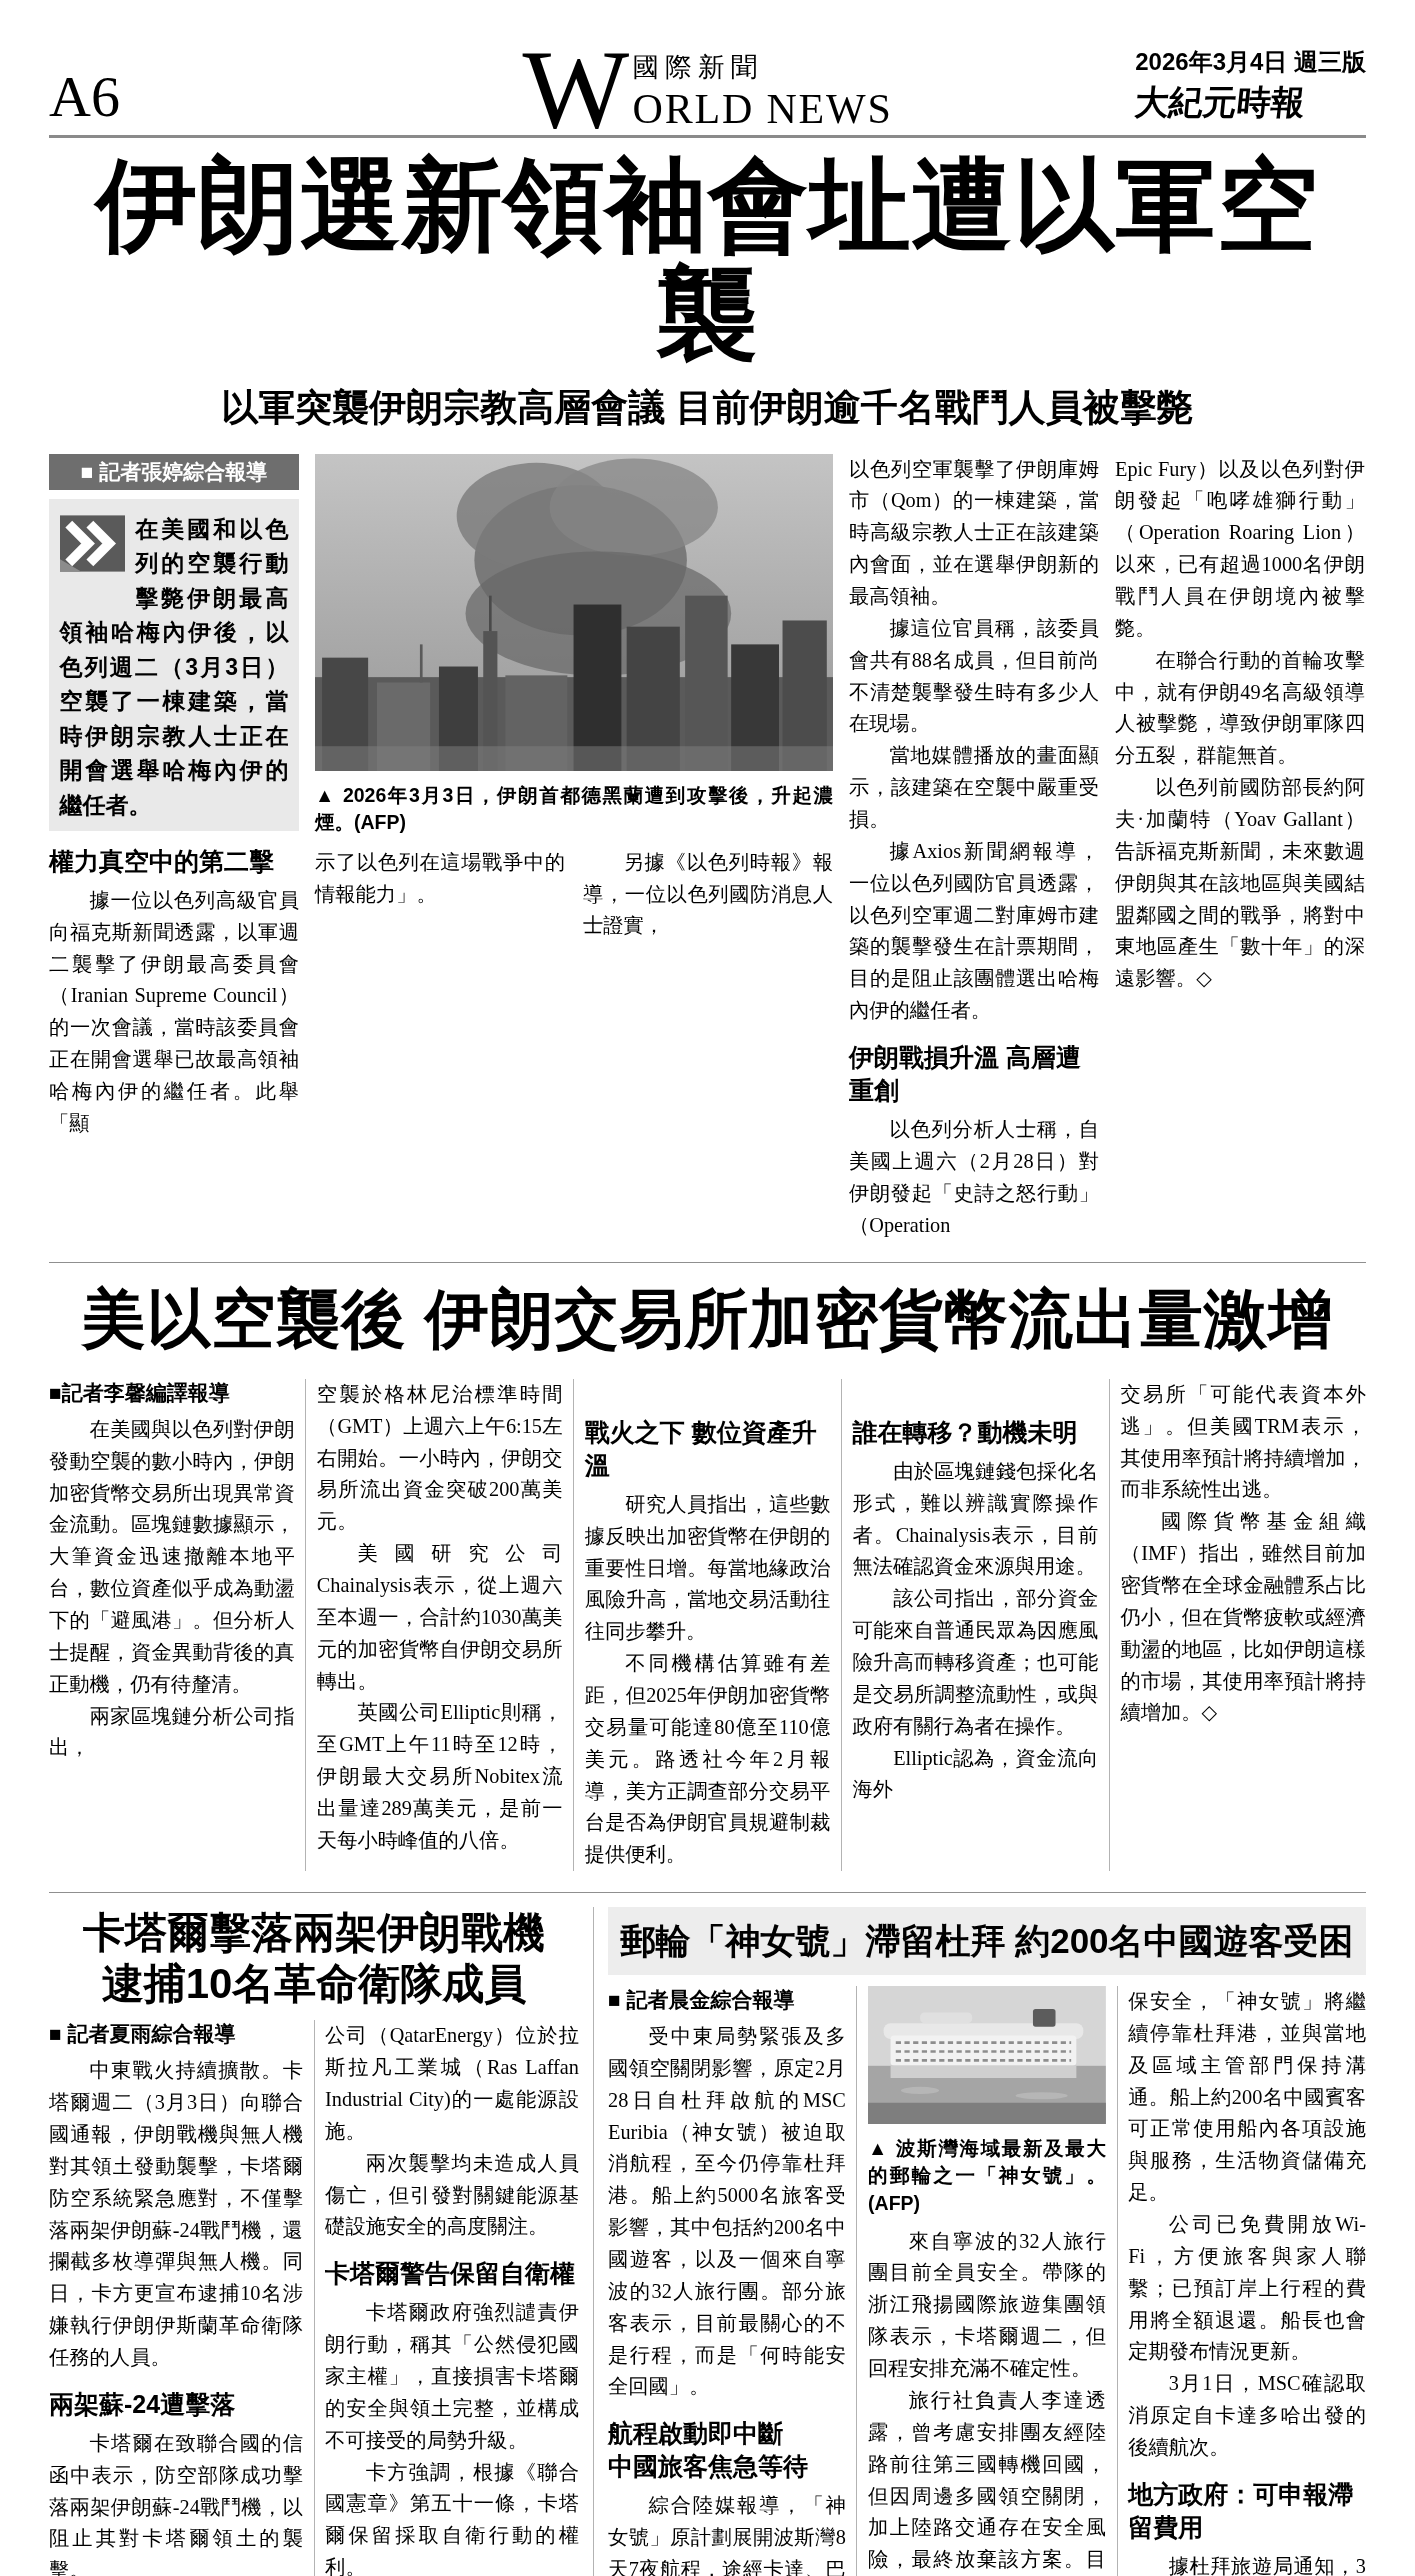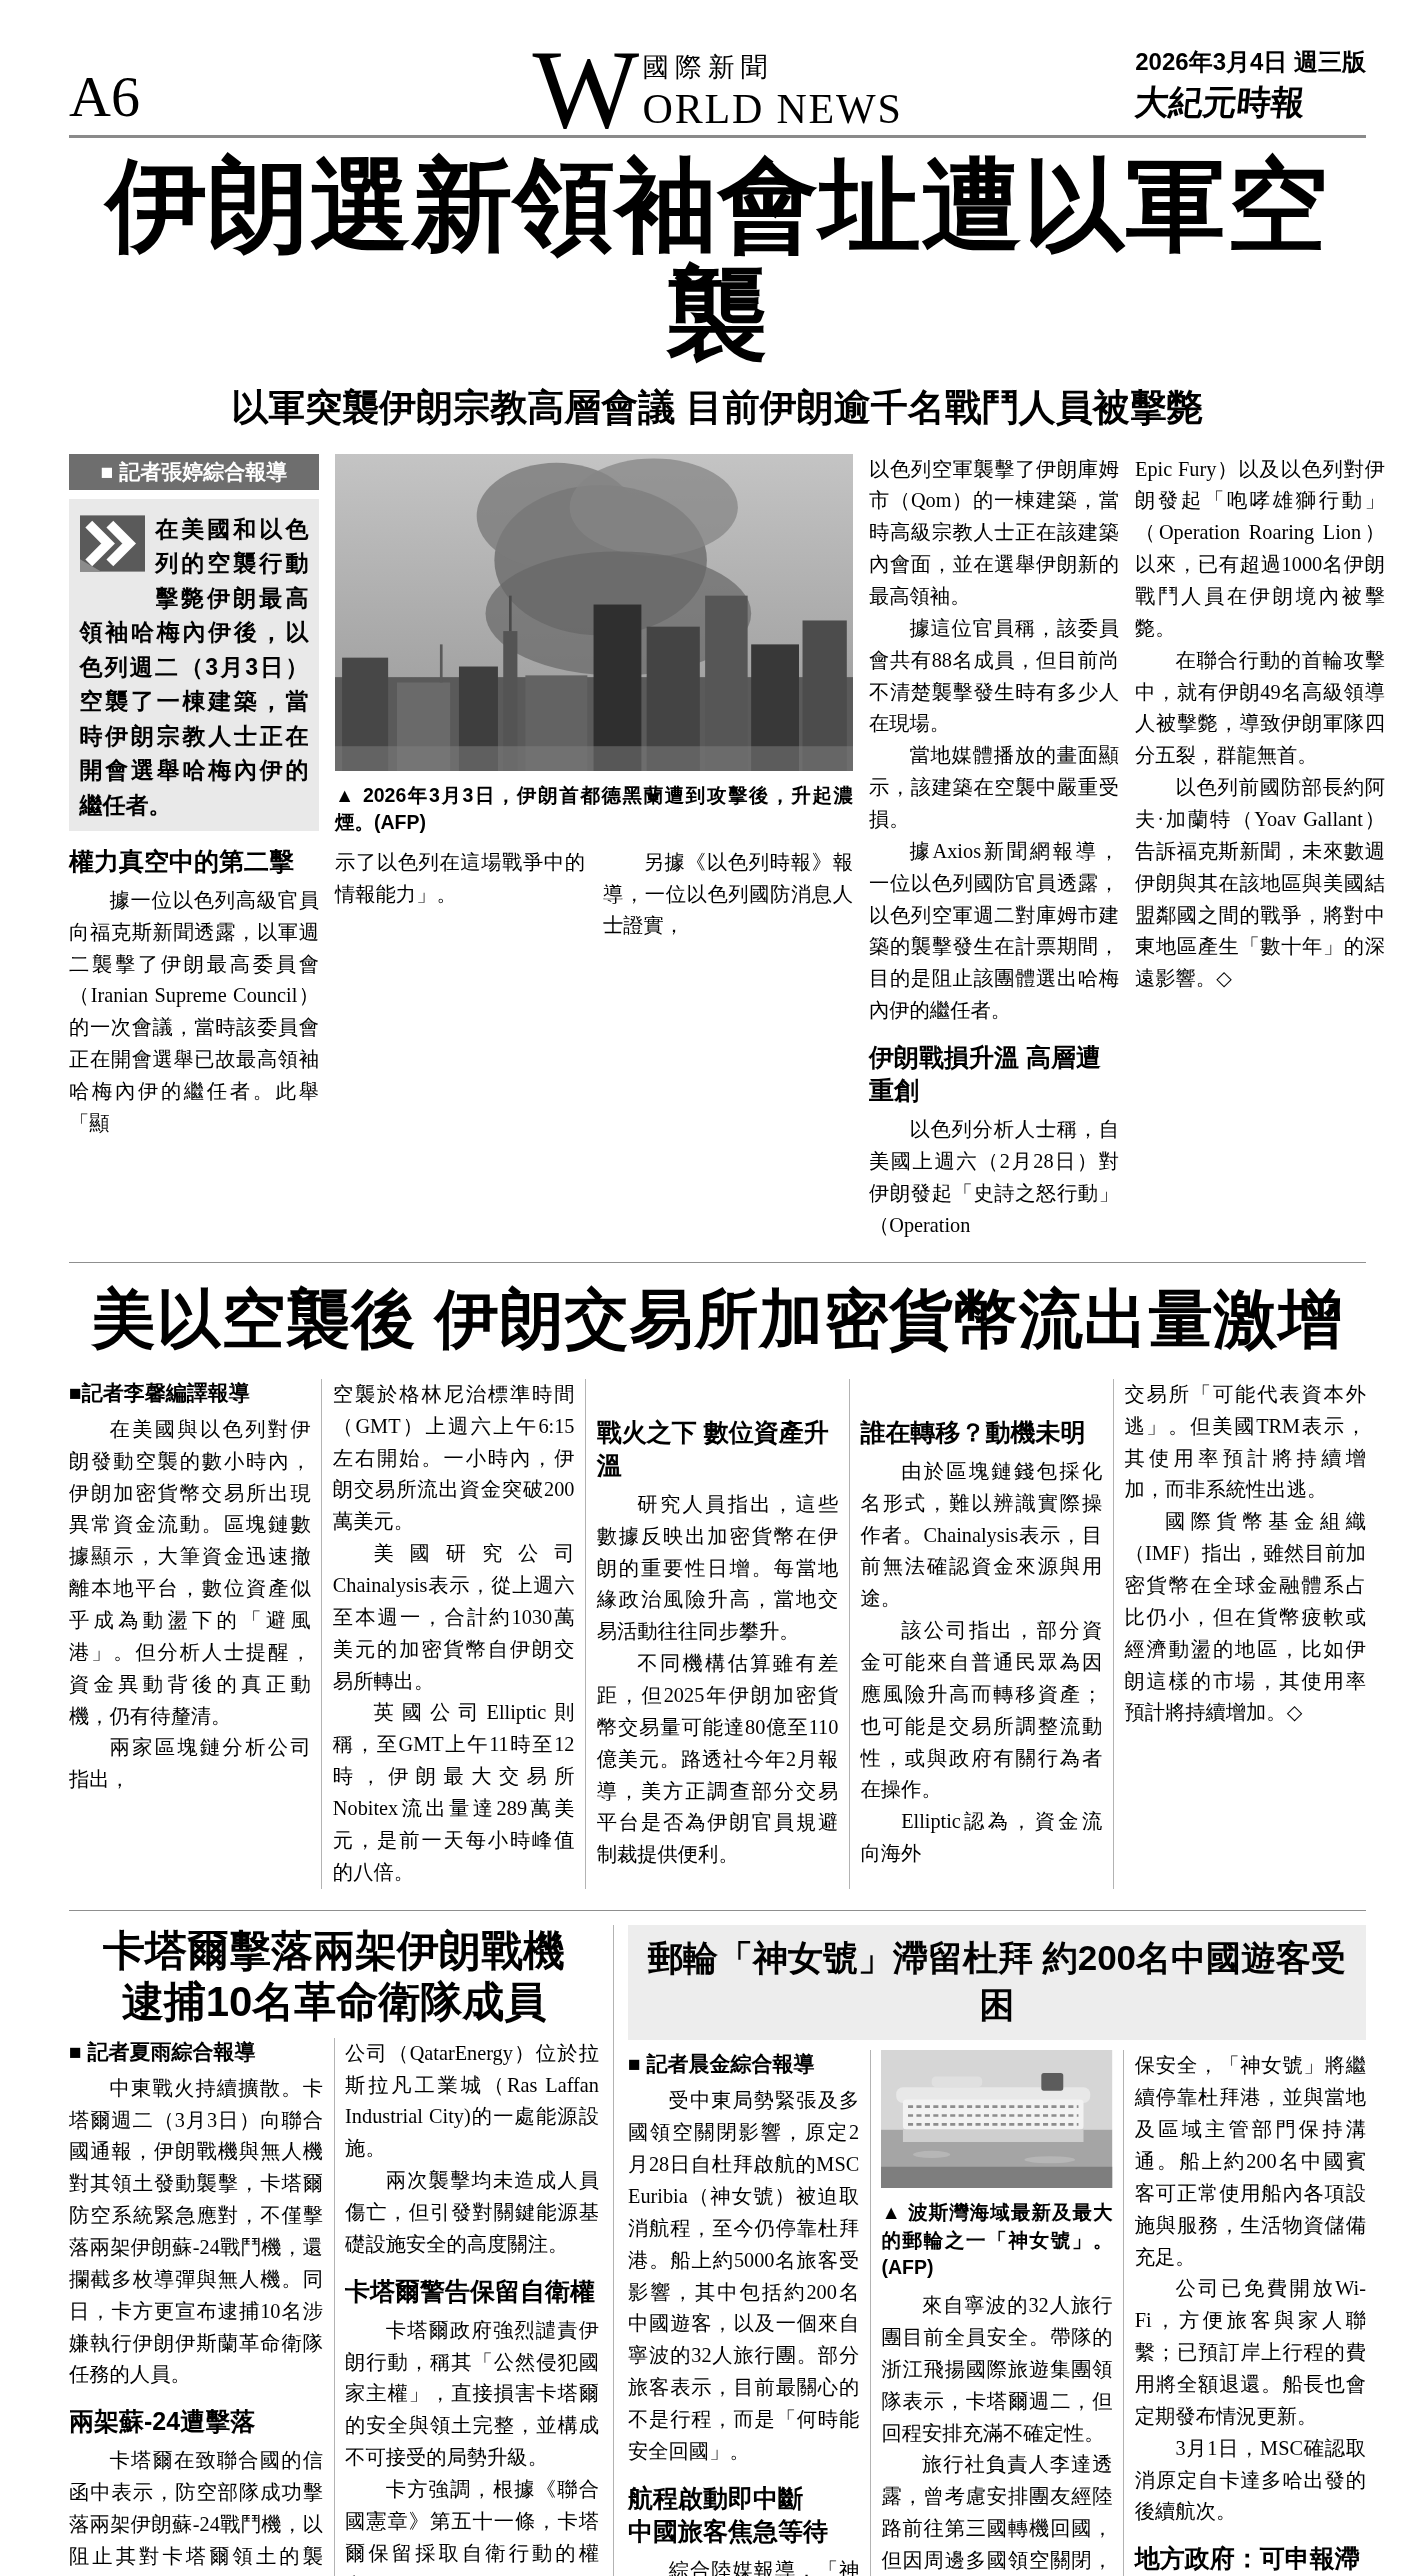--- a/index.html
+++ b/index.html
@@ -1,21 +1,20 @@
 <!DOCTYPE html>
 <html style="font-size:14px"><head>
 <meta charset="utf-8">
 <style>
   * { box-sizing: border-box; }
   html,body { margin:0; padding:0; background:#fff; }
   .page {
     width:1415px; height:2576px; position:relative; background:#fff;
     color:#000; overflow:hidden; margin:0 auto;
     font-family:"Liberation Serif","DejaVu Serif",serif;
-    padding-left:20px;
   }
   .content { padding:0 49px; }
 
   
   .masthead-bar { margin:25px 49px 0; height:113px; position:relative; border-bottom:3.5px solid #8a8a8a; }
   .page-label { position:absolute; left:0; bottom:5.3px; font-size:58px; font-family:"Liberation Serif",serif; }
   .section-logo { position:absolute; left:50%; transform:translateX(-50%); bottom:1.8px; display:flex; align-items:flex-end; }
   .big-w { font-size:113px; line-height:.78; font-family:"Liberation Serif",serif; }
   .w-right { display:flex; flex-direction:column; margin-left:3.5px; }
   .sec-cn { font-size:26.5px; letter-spacing:6.2px; font-family:"Liberation Sans",sans-serif; }

